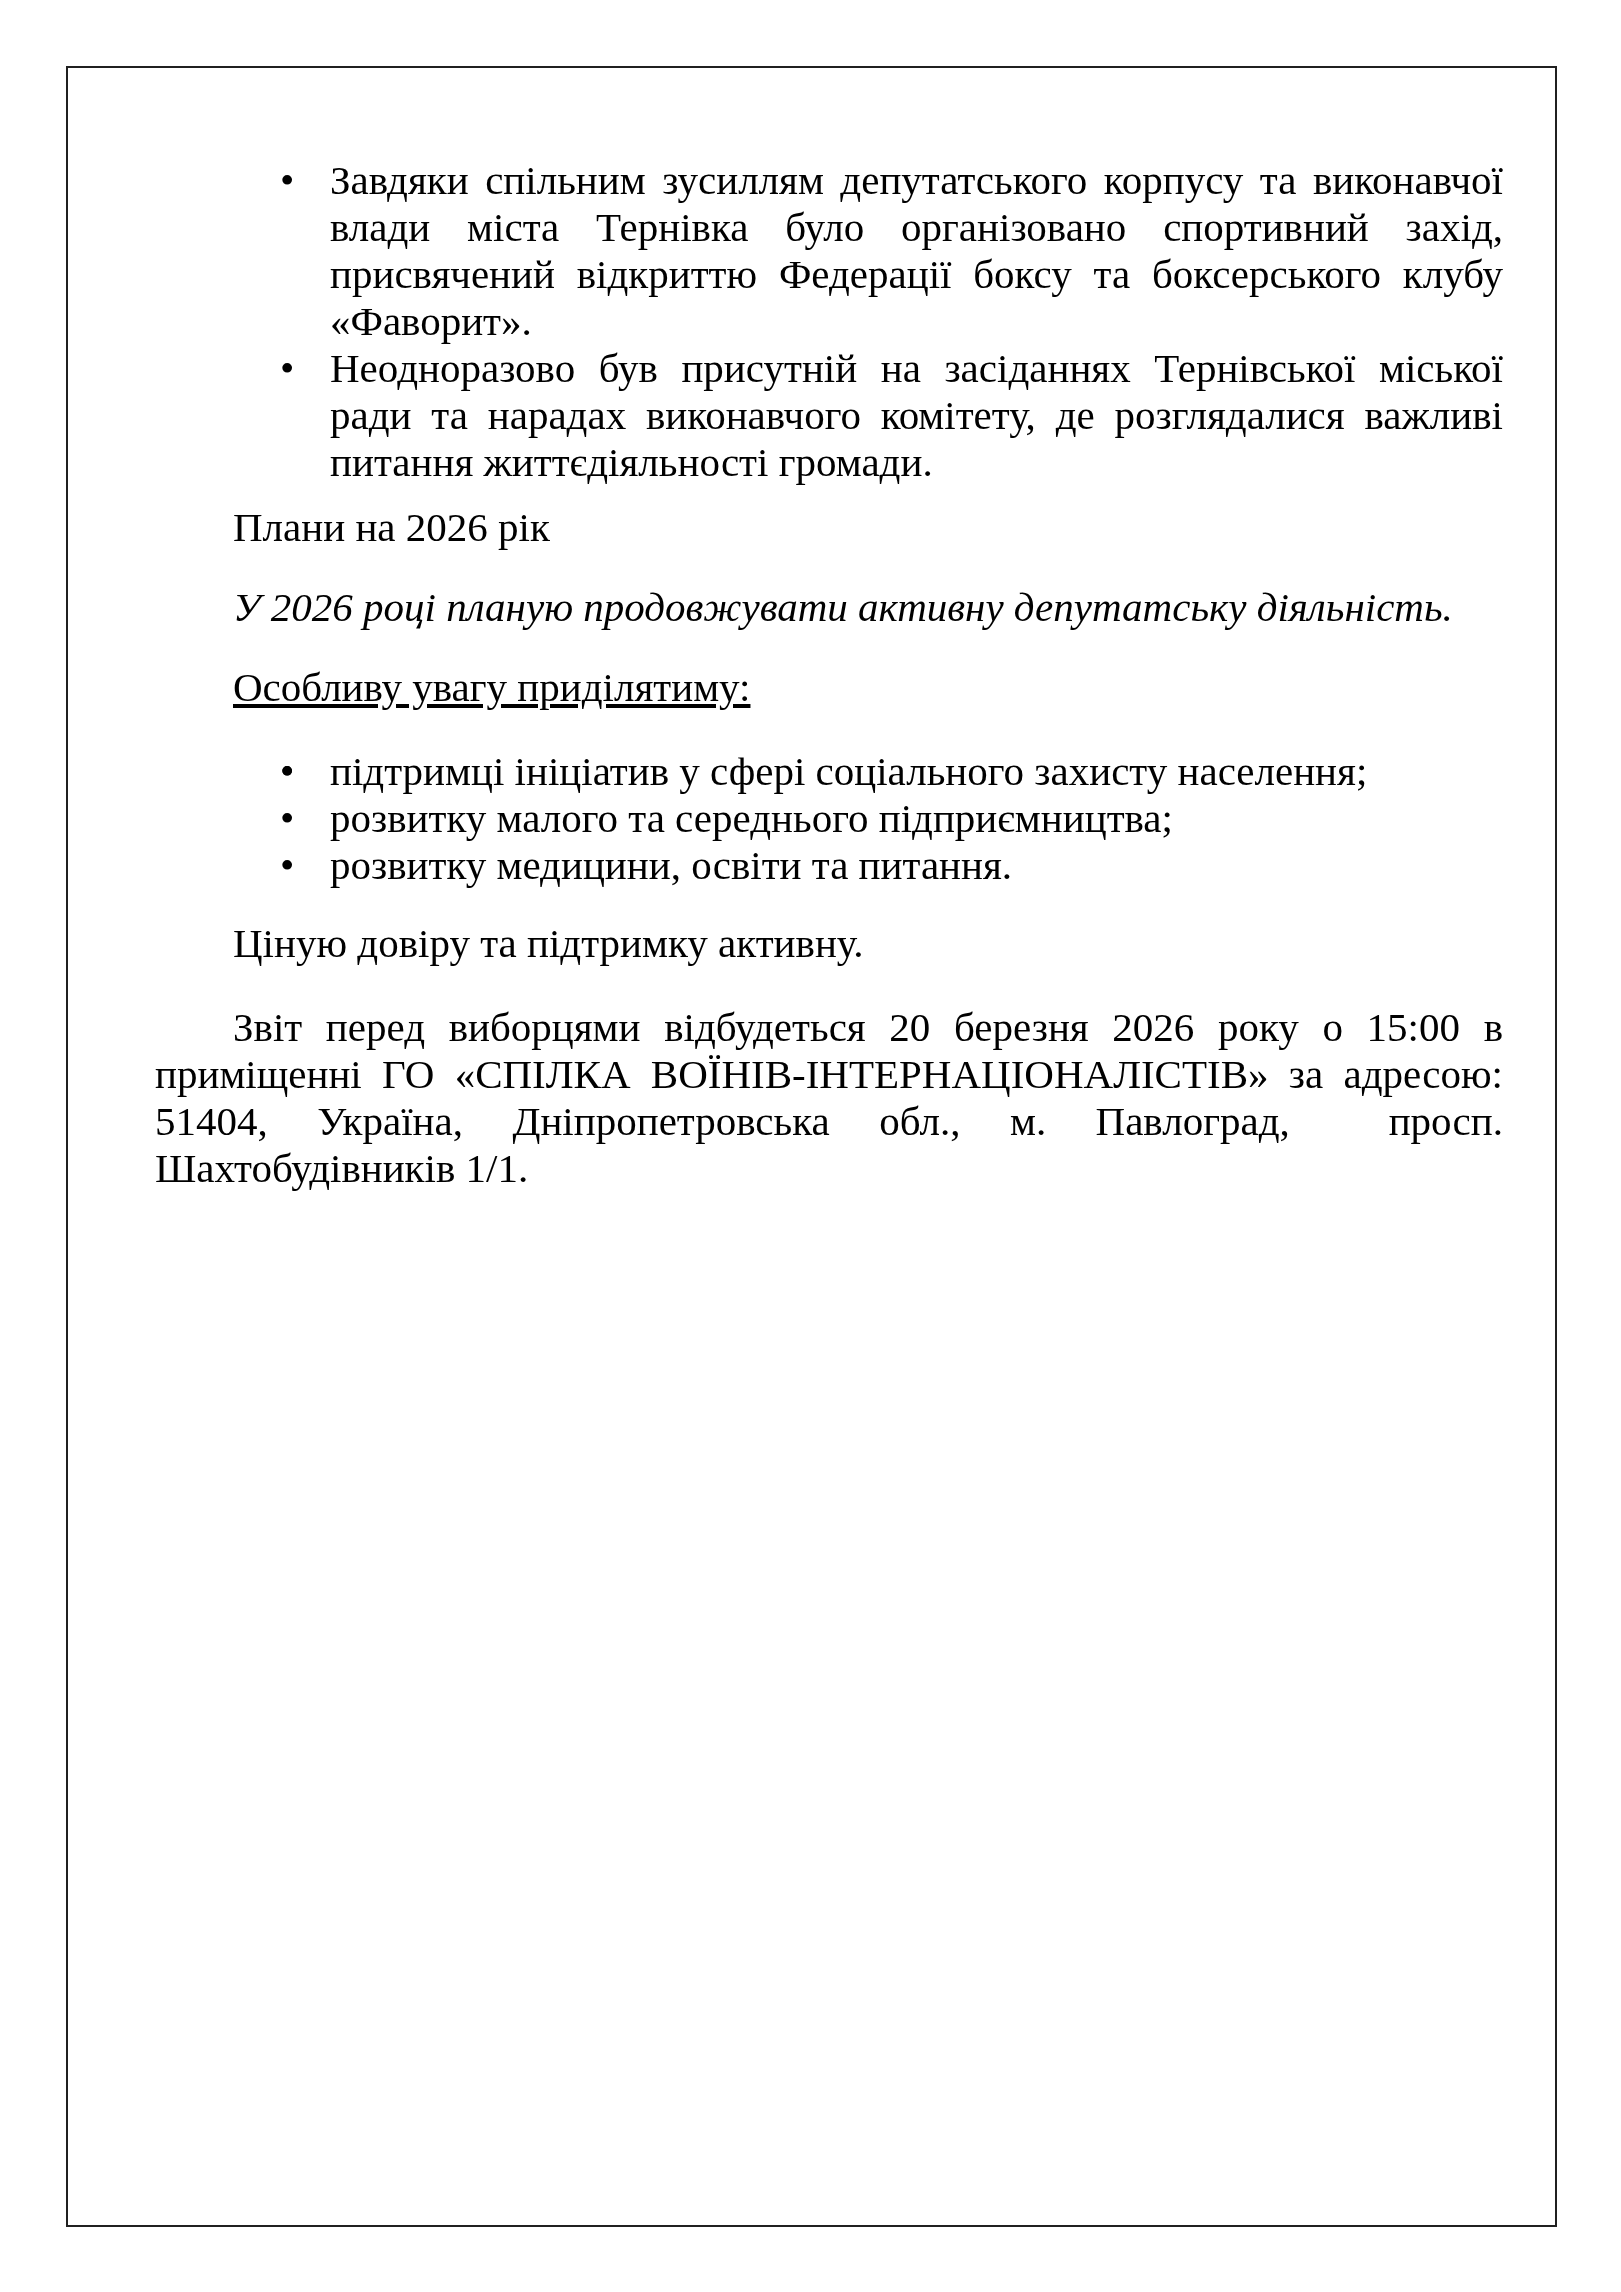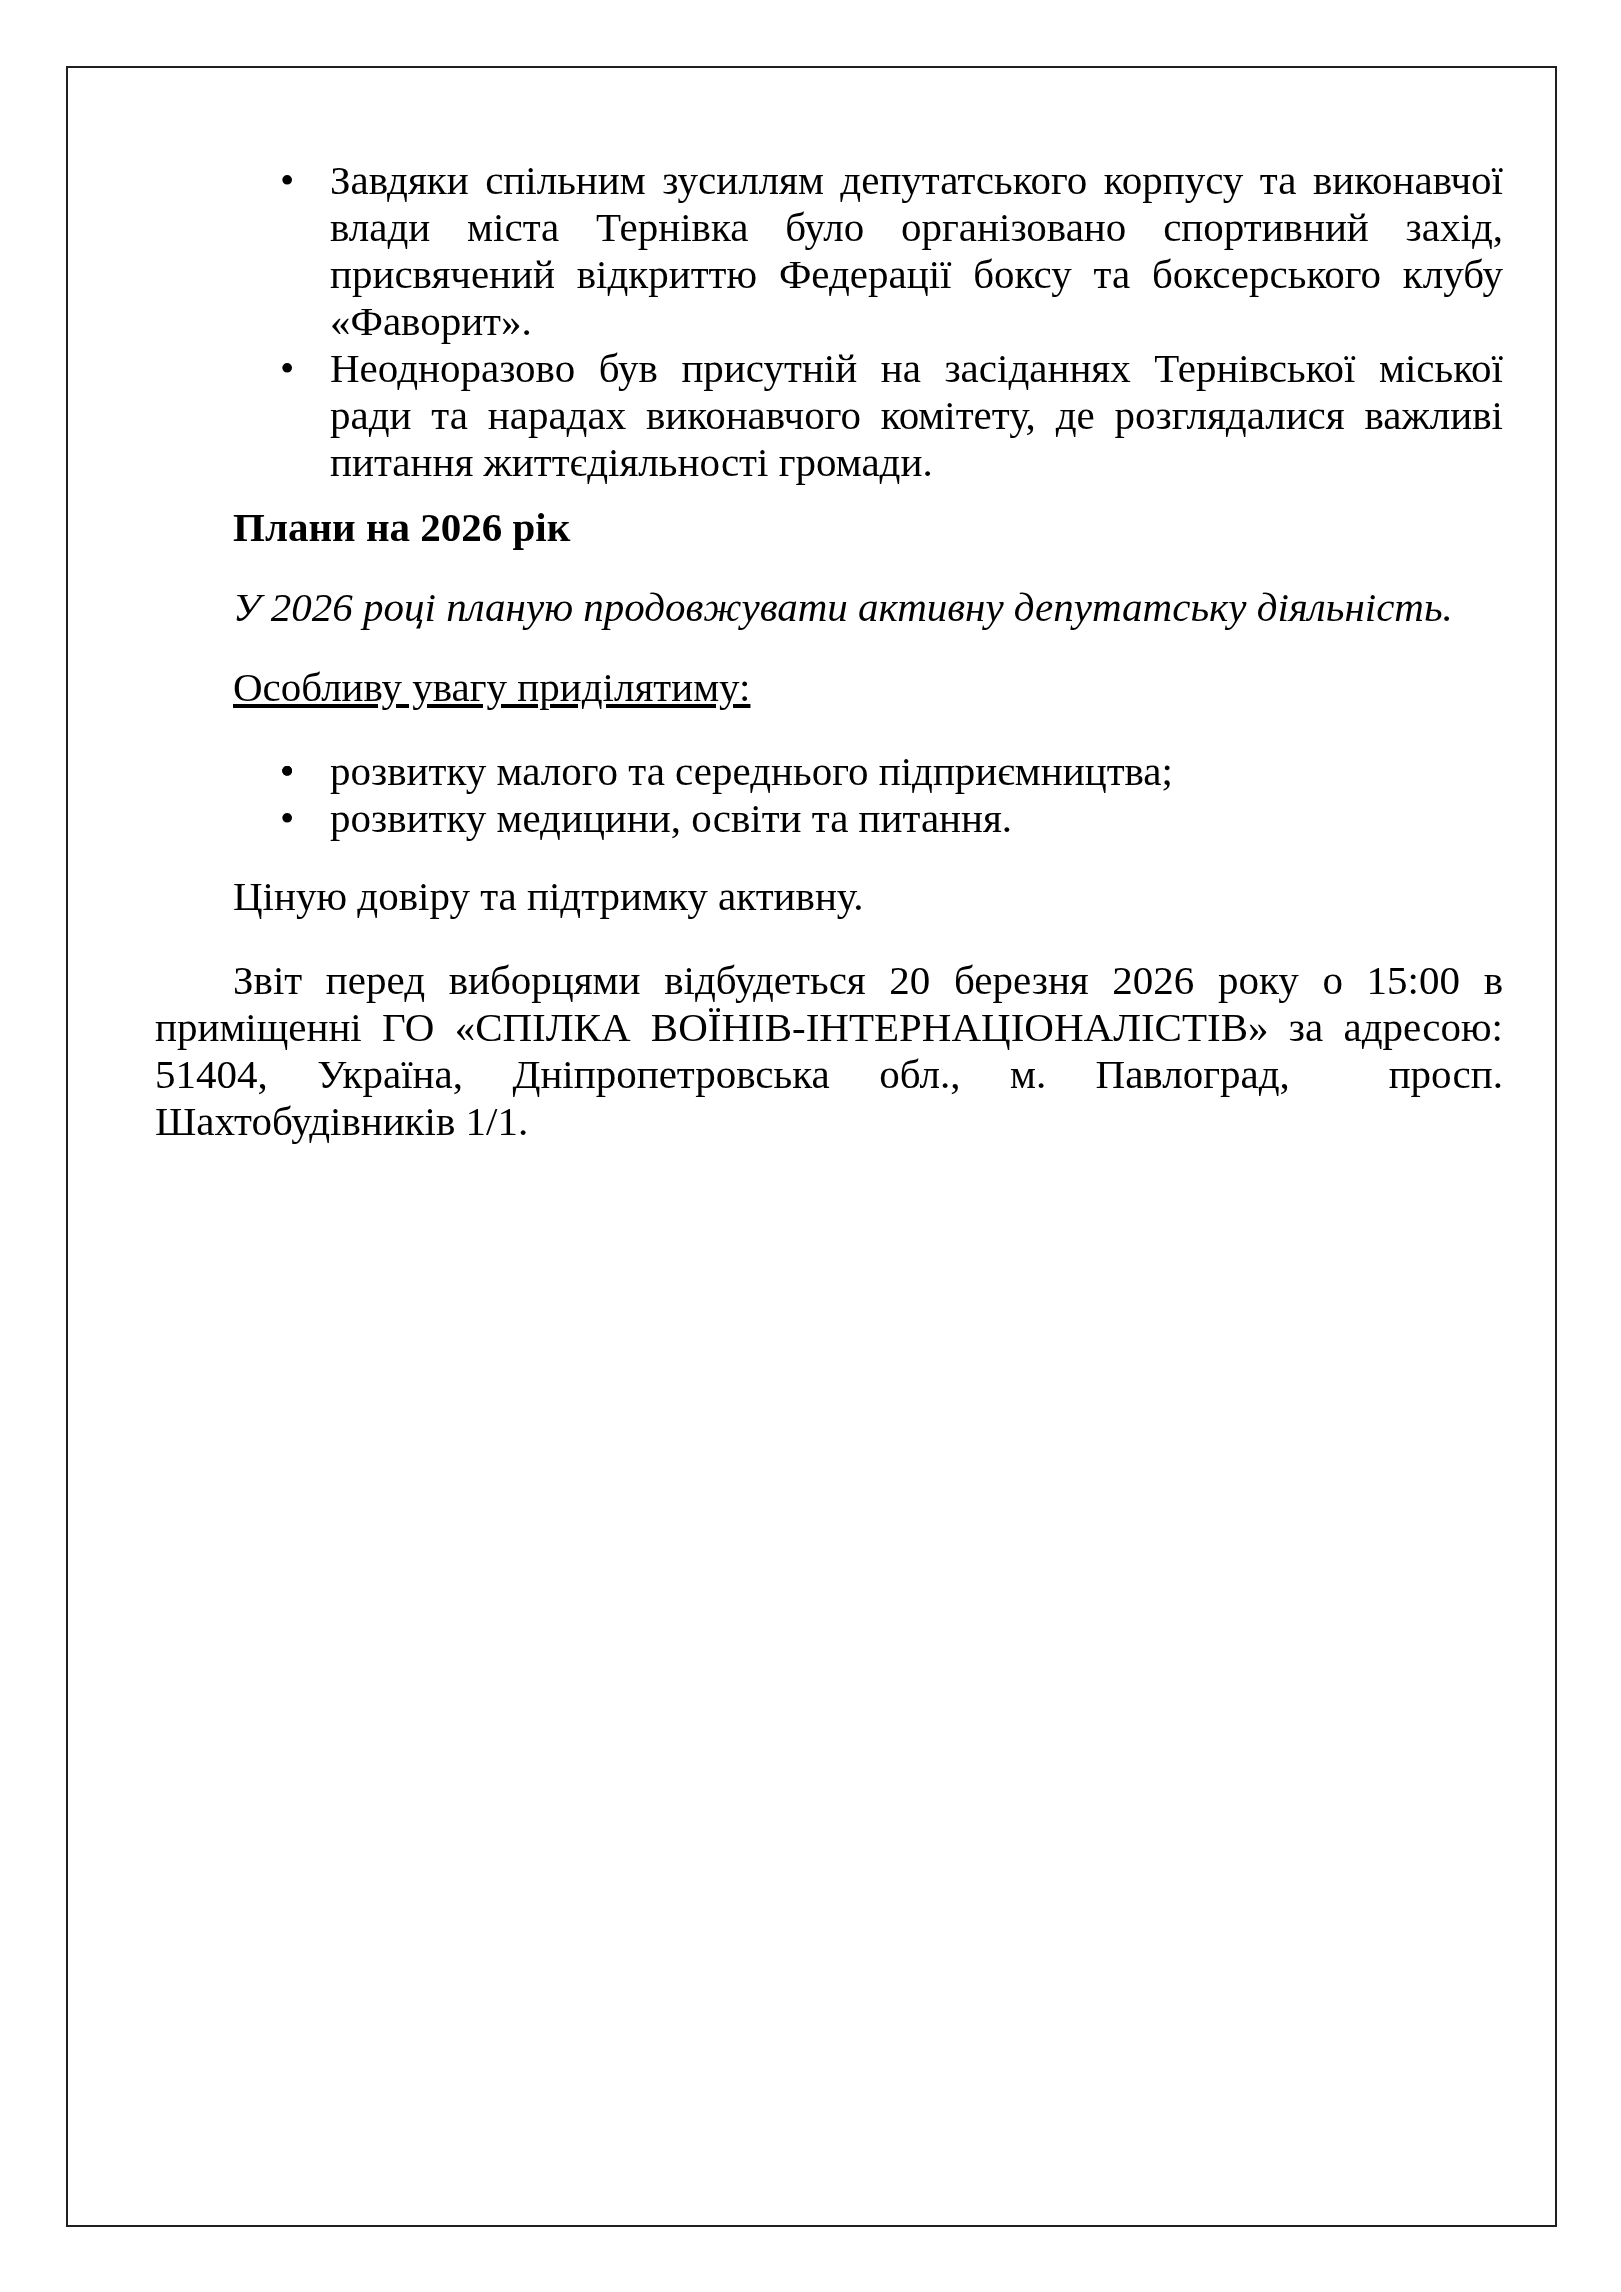--- a/index.html
+++ b/index.html
@@ -44,21 +44,21 @@
     padding-left: 175px;
   }
   ul.blist li .bullet {
     position: absolute;
     left: 125px;
     top: 0;
   }
   ul.activity li { text-align: justify; }
   ul.focus li { text-align: left; }
   .heading {
-    font-weight: bold;
+    font-weight: normal;
     text-indent: 78px;
     margin-top: 17.6px !important;
   }
   .indent {
     text-indent: 78px;
     text-align: justify;
   }
   .p-plans-intro { margin-top: 33px !important; font-style: italic; }
   .p-focus-intro { margin-top: 33px !important; text-decoration: underline; }
   ul.focus { margin-top: 37px !important; }
@@ -90,20 +90,21 @@
     <p class="indent p-plans-intro">У 2026 році планую продовжувати активну депутатську діяльність.</p>
 
     <p class="indent p-focus-intro">Особливу увагу приділятиму:</p>
 
     <ul class="blist focus">
       <li>
         <span class="bullet">•</span>
       </li>
       <li>
         <span class="bullet">•</span>
+        <span>підтримці ініціатив у сфері соціального захисту населення;</span>
       </li>
       <li>
         <span class="bullet">•</span>
         <span>розвитку малого та середнього підприємництва;</span>
       </li>
       <li>
         <span class="bullet">•</span>
         <span>розвитку медицини, освіти та питання.</span>
       </li>
     </ul>

